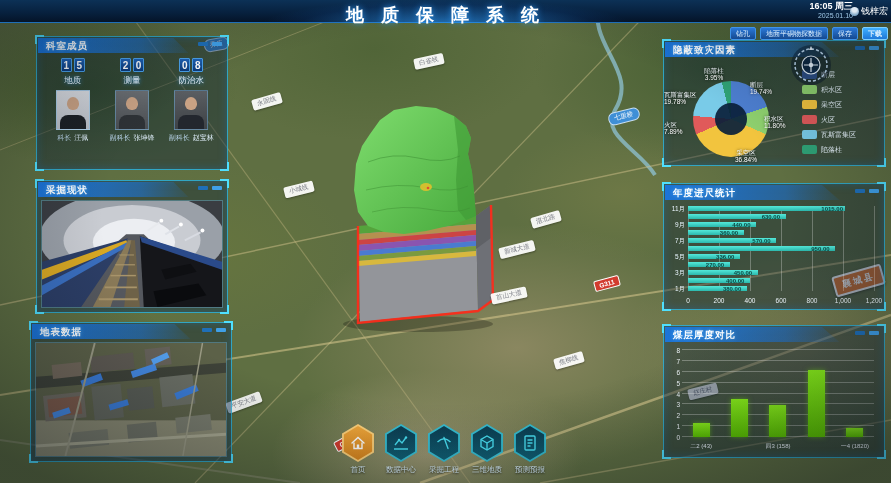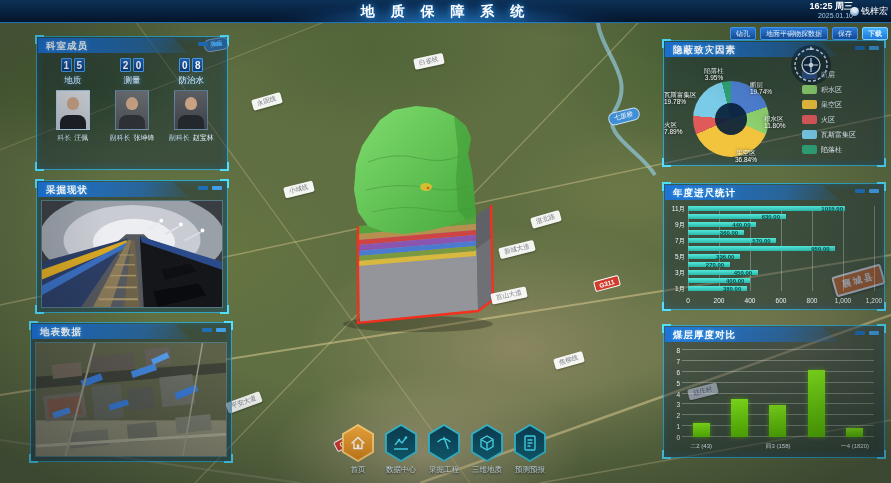--- a/index.html
+++ b/index.html
@@ -19,21 +19,21 @@
   .vignette { position:absolute; inset:0; pointer-events:none;
     background:radial-gradient(ellipse 70% 70% at 50% 45%, rgba(0,0,0,0) 55%, rgba(2,8,20,.38) 100%); z-index:30; }
 
   
   .header { position:absolute; top:0; left:0; right:0; height:23px; z-index:40;
     background:linear-gradient(180deg,#0c3156 0%, #07203d 60%, #051428 100%);
     border-bottom:1px solid #1f6fb8; }
   .header-glow { position:absolute; left:50%; top:0; width:380px; height:23px; transform:translateX(-50%);
     background:radial-gradient(ellipse 65% 150% at 50% 110%, rgba(45,150,240,.75), rgba(20,80,160,.15) 60%, rgba(0,0,0,0) 75%); }
   .header-title { position:absolute; left:50%; top:3px; transform:translateX(-50%);
-    color:#fff; font-size:14px; font-weight:bold; letter-spacing:6px; text-shadow:0 0 6px #2d96f0; white-space:nowrap; }
+    color:#fff; font-size:18px; font-weight:bold; letter-spacing:6px; text-shadow:0 0 6px #2d96f0; white-space:nowrap; }
   .header-time { position:absolute; right:38px; top:2px; text-align:right; line-height:1.1; }
   .header-time .t { color:#fff; font-size:9px; font-weight:bold; }
   .header-time .d { color:#9fc8e8; font-size:7px; }
   .header-user { position:absolute; right:3px; top:5px; color:#fff; font-size:9px; display:flex; align-items:center; gap:2px; }
   .user-icon { width:9px; height:9px; border-radius:50%; background:radial-gradient(circle at 50% 30%, #dfe9f2 30%, #7fa8c8 70%); display:inline-block; }
 
   
   .toolbar { position:absolute; top:27px; right:3px; z-index:40; display:flex; gap:4px; }
   .tb-btn { height:13px; padding:0 5px; font-size:7px; color:#dff1ff; line-height:12px; text-align:center;
     background:linear-gradient(180deg,#2a78d8,#15498f); border:1px solid #3f93e8; border-radius:2px; white-space:nowrap; cursor:pointer; }
@@ -203,21 +203,21 @@
       <div class="map-label ml-road" style="left: 226px; top: 397px; transform: rotate(-20deg);">平安大道</div>
       <div class="map-label ml-highway" style="left: 334px; top: 436px; transform: rotate(-28deg);">G343</div>
       <div class="map-label ml-road" style="left: 688px; top: 386px; transform: rotate(-14deg);">赵庄村</div>
       <div class="map-label ml-county" style="left: 833px; top: 270px; transform: rotate(-16deg);">襄城县</div>
     </div>
 
   <div class="header">
     <div class="header-glow"></div>
     <div class="header-title">地 质 保 障 系 统</div>
     <div class="header-time">
-      <div class="t">16:25 周三</div>
+      <div class="t">16:05 周三</div>
       <div class="d">2025.01.10</div>
     </div>
     <div class="header-user">
       <span class="user-icon"></span>
       <span>钱梓宏</span>
     </div>
   </div>
 
   <div class="toolbar">
     <div class="tb-btn">钻孔</div>

